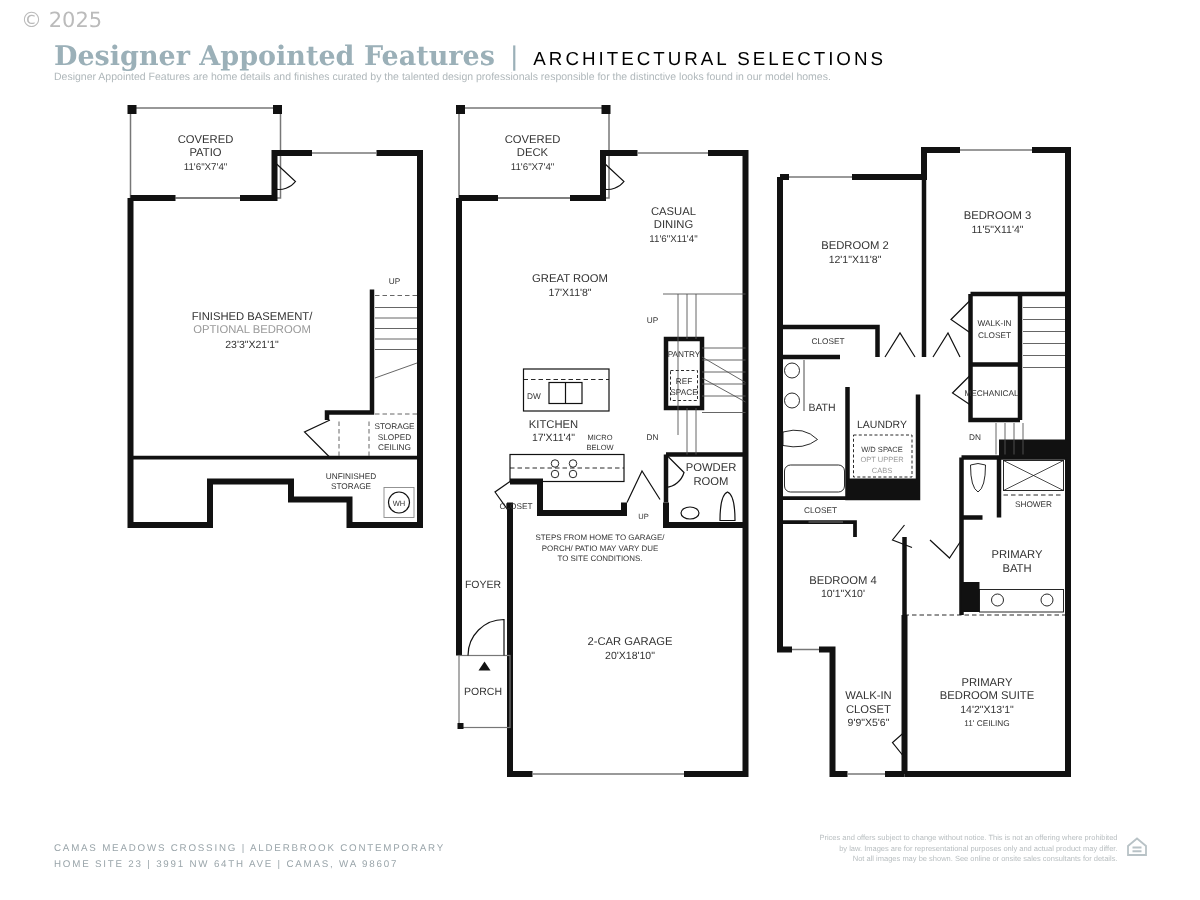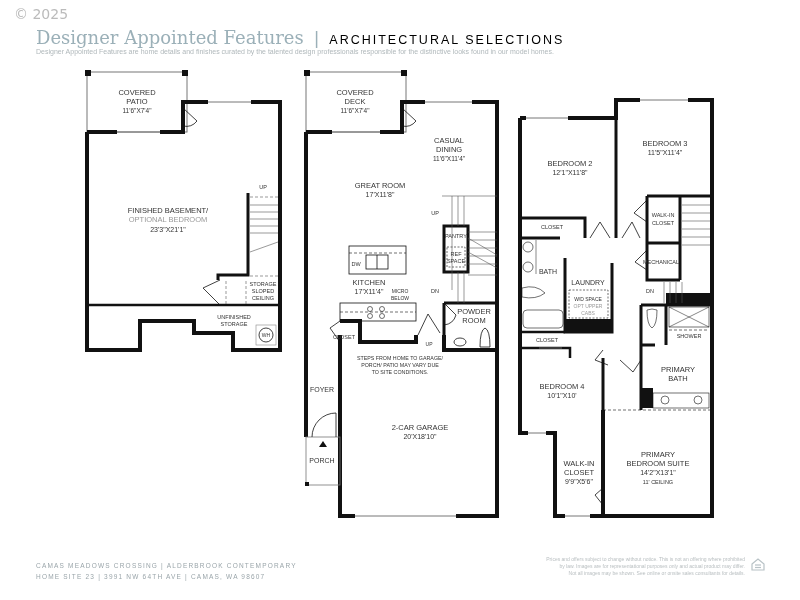--- a/index.html
+++ b/index.html
@@ -1,19 +1,19 @@
 <!DOCTYPE html>
 <html><head>
 <meta charset="utf-8">
 <style>
   html,body{margin:0;padding:0;background:#fff;}
   body{width:800px;height:600px;position:relative;overflow:hidden;font-family:"Liberation Sans",sans-serif;}
   .copyright{position:absolute;left:14px;top:6px;font-size:14px;color:#bbb;font-family:"DejaVu Sans",sans-serif;}
   .header{position:absolute;left:36px;top:27px;}
-  .title-main{font-family:"DejaVu Serif",serif;font-size:18px;color:#9bb0b8;font-weight:normal;letter-spacing:0px;text-align:center;}
+  .title-main{font-family:"DejaVu Serif",serif;font-size:18px;color:#9bb0b8;font-weight:bold;letter-spacing:0px;text-align:center;}
   .title-sep{font-size:18px;color:#9bb0b8;margin:0 6px;}
   .title-sub{font-size:12.5px;color:#000000;letter-spacing:2px;}
   .subtitle{position:absolute;left:36px;top:48px;font-size:7px;color:#b0b8bb;}
   svg{position:absolute;left:0;top:0;}
   .lbl{font-family:"Liberation Sans",sans-serif;fill:#333;text-anchor:middle;}
   .footer-left{position:absolute;left:36px;top:560px;font-size:6.5px;color:#9aa5aa;letter-spacing:1.2px;line-height:11px;}
   .footer-right{position:absolute;left:510px;top:556px;width:235px;font-size:5px;color:#b8bec0;text-align:right;line-height:7px;}
   .eh-icon{position:absolute;left:750px;top:557px;width:16px;height:16px;}
 </style>
 </head>

